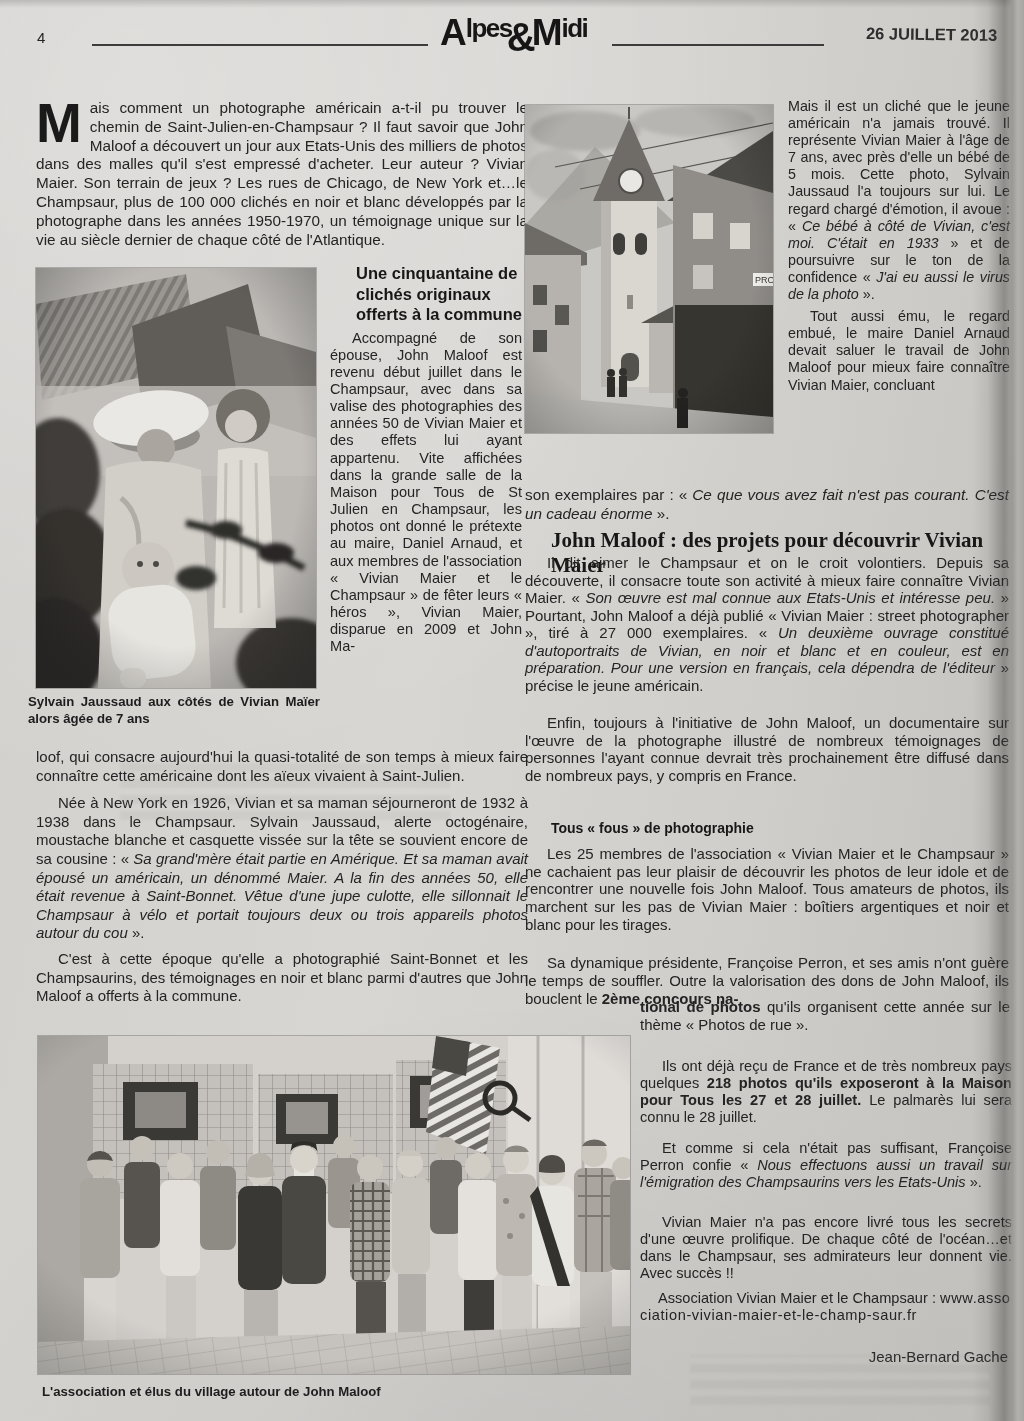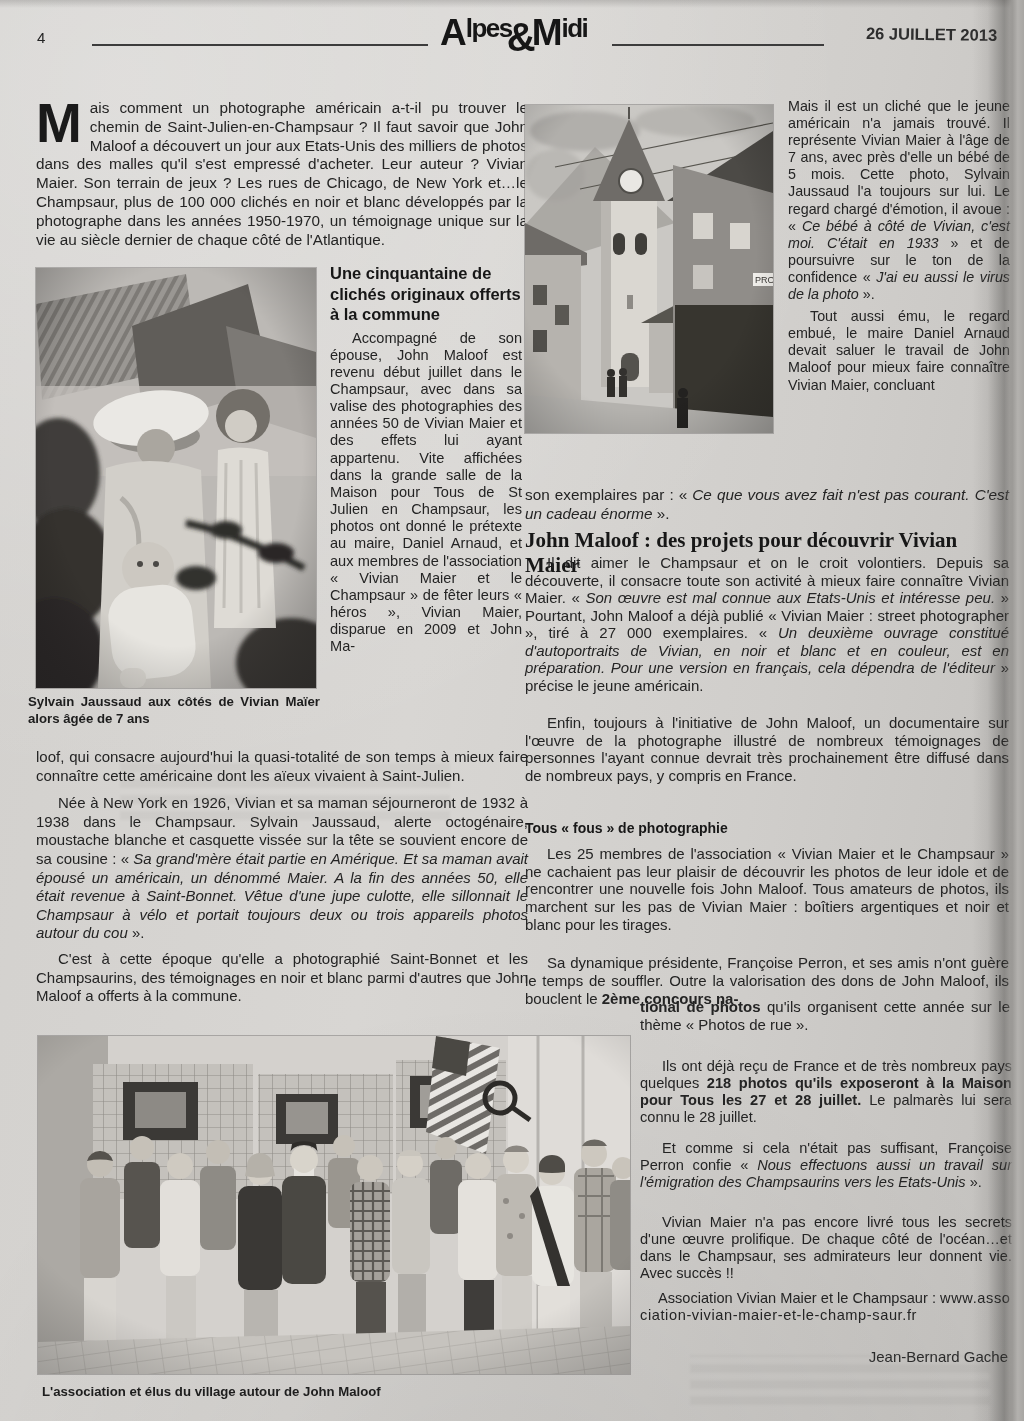--- a/index.html
+++ b/index.html
@@ -12,21 +12,21 @@
       radial-gradient(120% 80% at 50% 110%, rgba(0,0,0,0.08), rgba(0,0,0,0) 50%),
       linear-gradient(100deg,#d2d0cd 0%,#d8d6d3 42%,#d0cecb 70%,#c2c0bd 100%);
   }
   .abs{position:absolute;}
   .j{text-align:justify;}
   .ind{text-indent:22px;}
   .it{font-style:italic;}
   .b{font-weight:bold;}
   .body-txt{font-size:15.3px;line-height:18.8px;}
   .cap{font-weight:bold;font-size:13.2px;line-height:16.5px;color:#1d1d1d;}
-  .sub{font-weight:bold;color:#171717;}
+  .sub{font-weight:bold;color:#171717;margin-left:26px;}
   .edge-right{
     position:absolute;top:0;right:0;width:52px;height:100%;pointer-events:none;
     background:linear-gradient(to right,
       rgba(70,68,66,0) 0%, rgba(70,68,66,0.10) 30%, rgba(45,44,42,0.38) 62%,
       rgba(120,118,115,0.55) 72%, #9c9a97 78%, #b3b1ae 88%, #a8a6a3 100%);
   }
   .edge-top{position:absolute;top:0;left:0;width:100%;height:8px;pointer-events:none;
     background:linear-gradient(to bottom,rgba(90,88,86,0.25),rgba(90,88,86,0));}
   .rule{height:2px;background:#3c3c3c;}
   .ghost{pointer-events:none;opacity:0.07;filter:blur(1px);

